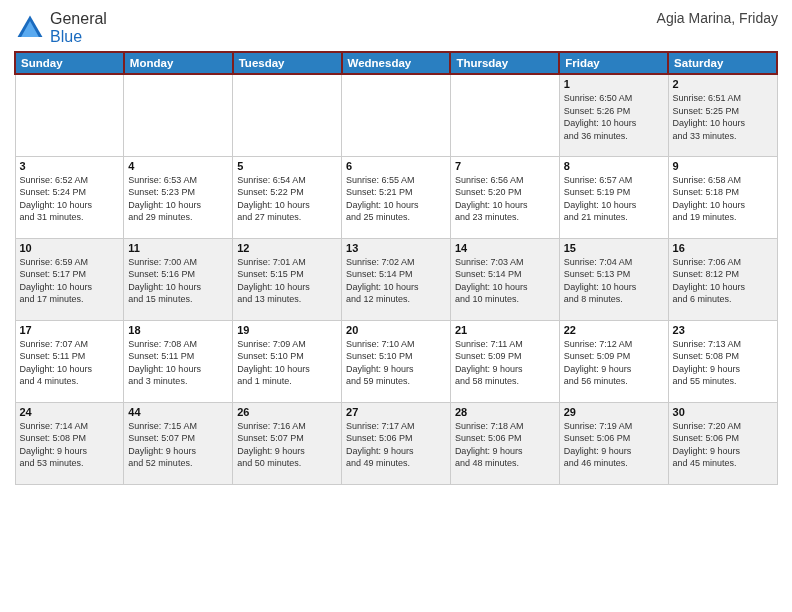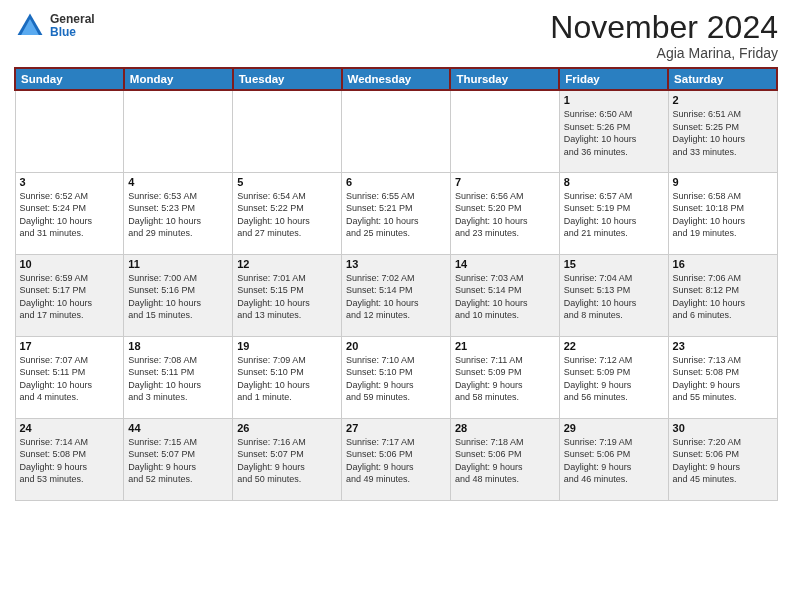--- a/index.html
+++ b/index.html
@@ -21,22 +21,22 @@
       align-items: flex-start;
       justify-content: space-between;
       margin-bottom: 6px;
     }
     .logo {
       display: flex;
       align-items: center;
       gap: 4px;
     }
     .logo-text {
-      font-size: 12px;
-      font-weight: bold;
+      font-size: 16px;
+      font-weight: normal;
       line-height: 1.1;
     }
     .logo-text .general { color: #333; }
     .logo-text .blue { color: #1a6bbf; }
     .logo-icon {
       width: 32px;
       height: 32px;
     }
     .title-block {
       text-align: right;
@@ -109,21 +109,20 @@
       <svg class="logo-icon" viewBox="0 0 36 36">
         <polygon points="18,4 32,28 4,28" fill="#1a6bbf"></polygon>
         <polygon points="18,10 28,28 8,28" fill="#5aaaf0"></polygon>
       </svg>
       <div class="logo-text">
         <span class="general">General</span><br>
         <span class="blue">Blue</span>
       </div>
     </div>
     <div class="title-block">
-      <div class="month-title">November 2024</div>
       <div class="location">Agia Marina, Friday</div>
     </div>
   </div>
 
   <table class="calendar">
     <thead>
       <tr>
         <th>Sunday</th>
         <th>Monday</th>
         <th>Tuesday</th>
@@ -194,21 +193,21 @@
           <td style="background: rgb(255, 255, 255);">
             <span class="day-num">8</span>
             <div class="day-info" style="white-space: pre-line;">Sunrise: 6:57 AM
 Sunset: 5:19 PM
 Daylight: 10 hours
 and 21 minutes.</div>
           </td>
           <td style="background: rgb(255, 255, 255);">
             <span class="day-num">9</span>
             <div class="day-info" style="white-space: pre-line;">Sunrise: 6:58 AM
-Sunset: 10:18 PM
+Sunset: 5:18 PM
 Daylight: 10 hours
 and 19 minutes.</div>
           </td>
         </tr>
         <tr>
           <td style="background: rgb(240, 240, 240);">
             <span class="day-num">10</span>
             <div class="day-info" style="white-space: pre-line;">Sunrise: 6:59 AM
 Sunset: 5:17 PM
 Daylight: 10 hours

